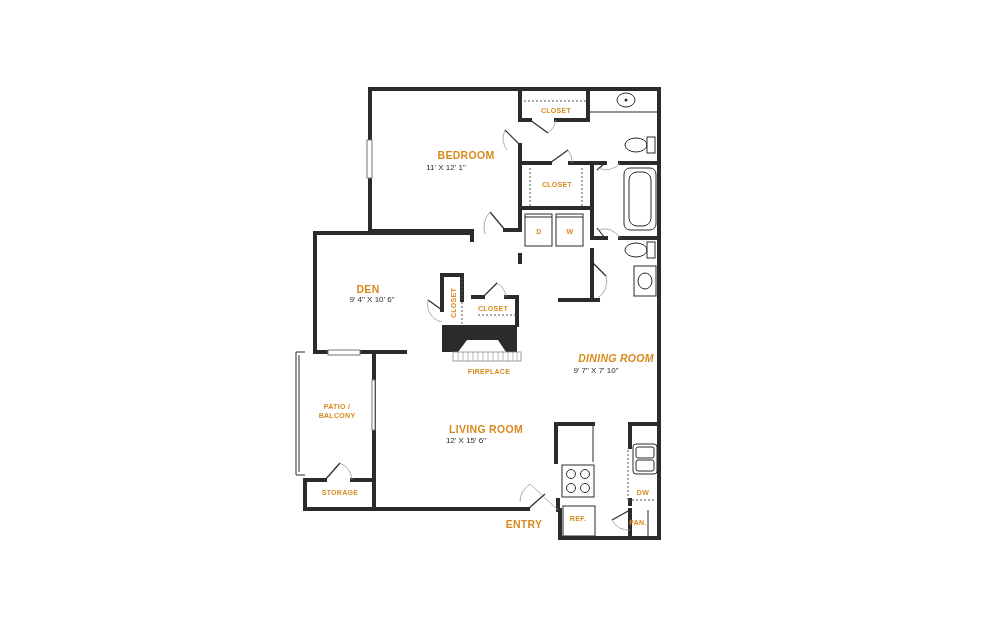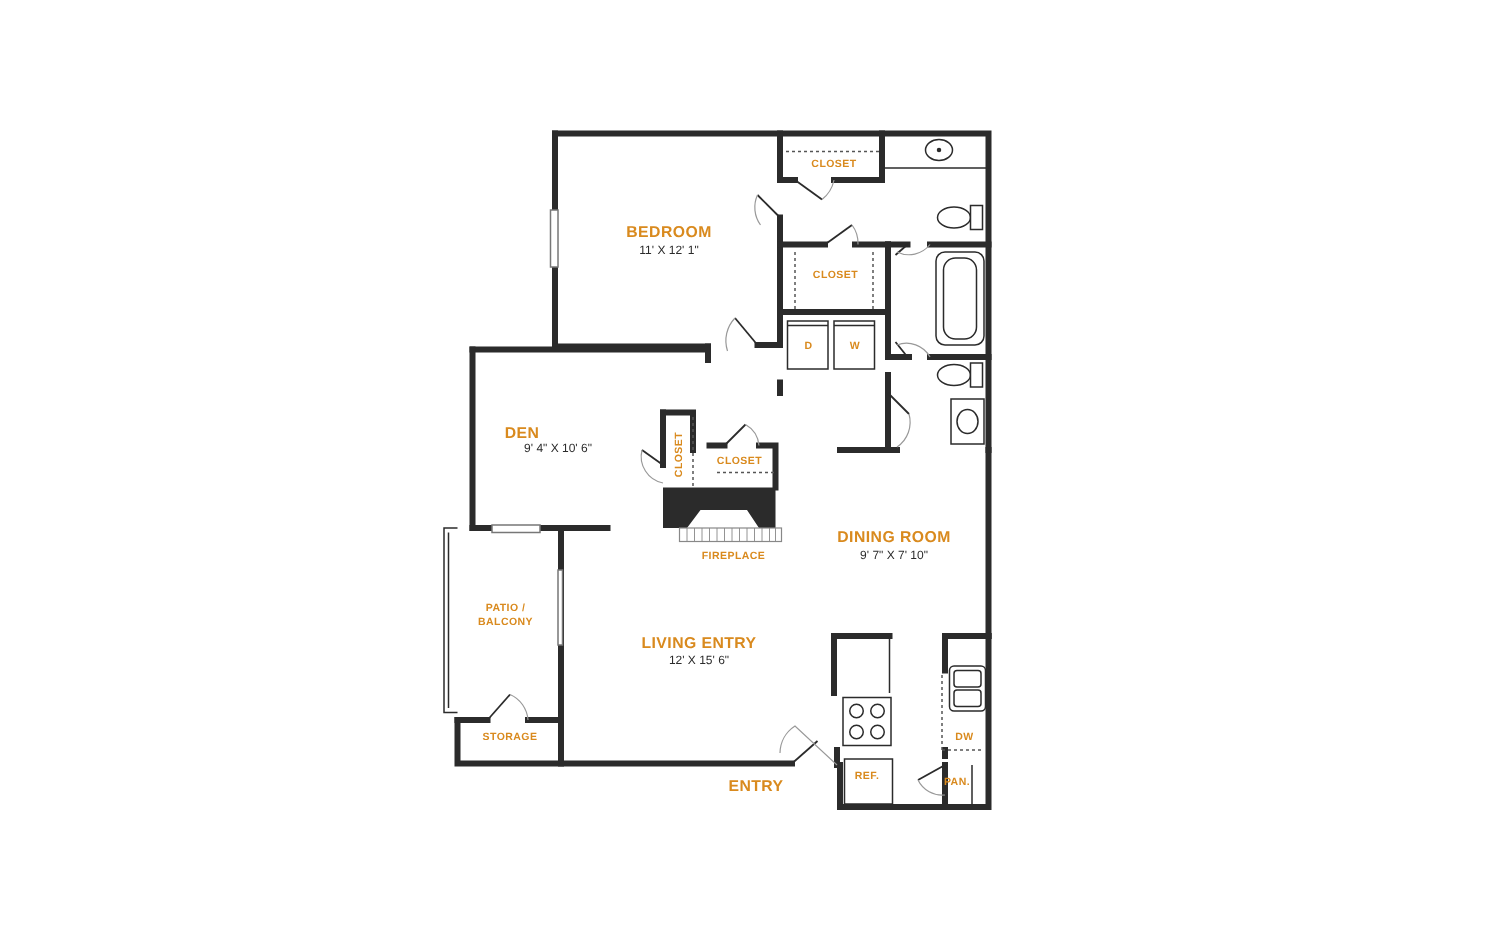--- a/index.html
+++ b/index.html
@@ -7,21 +7,21 @@
   #plan { position: absolute; left: 0; top: 0; }
   .wall { stroke: #2b2b2b; stroke-width: 4; fill: none; stroke-linecap: square; }
   .thin { stroke: #2b2b2b; stroke-width: 1; fill: none; }
   .fix { stroke: #2b2b2b; stroke-width: 1; fill: #ffffff; }
   .dash { stroke: #555; stroke-width: 1; stroke-dasharray: 2 2; fill: none; }
   .door { stroke: #2b2b2b; stroke-width: 1.2; fill: none; }
   .arc { stroke: #999; stroke-width: 0.8; fill: none; }
   .win { stroke: #777; stroke-width: 1; fill: #ffffff; }
   .solid { fill: #2b2b2b; stroke: none; }
   .lbl { position: absolute; color: #d98a1e; font-weight: bold; text-align: center; white-space: nowrap; transform: translate(-50%, -50%); letter-spacing: 0.3px; }
-  .lbl.big { font-size: 10.5px; }
+  .lbl.big { font-size: 10.5px; margin-left: 20px; }
   .lbl.sm { font-size: 7px; }
   .dim { position: absolute; color: #2b2b2b; font-size: 8px; text-align: center; white-space: nowrap; transform: translate(-50%, -50%); }
   .vert { transform: translate(-50%, -50%) rotate(-90deg); }
 </style>
 </head>
 <body>
 
 <svg id="plan" width="998" height="626" viewBox="0 0 998 626">
 
   <g>
@@ -165,26 +165,26 @@
 <div class="lbl sm" style="left:539px; top:231px;">D</div>
 <div class="lbl sm" style="left:570px; top:231px;">W</div>
 
 <div class="lbl big" style="left:348px; top:289px;">DEN</div>
 <div class="dim" style="left:372px; top:299px;">9' 4" X 10' 6"</div>
 
 <div class="lbl sm vert" style="left:453px; top:303px;">CLOSET</div>
 <div class="lbl sm" style="left:493px; top:308px;">CLOSET</div>
 <div class="lbl sm" style="left:489px; top:371px;">FIREPLACE</div>
 
-<div class="lbl big" style="left:596px; top:358px;">DINING ROOM</div>
+<div class="lbl big" style="left:596px; top:358px;font-style:italic;">DINING ROOM</div>
 <div class="dim" style="left:596px; top:370px;">9' 7" X 7' 10"</div>
 
 <div class="lbl sm" style="left:337px; top:406px;">PATIO /</div>
 <div class="lbl sm" style="left:337px; top:415px;">BALCONY</div>
 <div class="lbl sm" style="left:340px; top:492px;">STORAGE</div>
 
-<div class="lbl big" style="left:466px; top:429px;">LIVING ENTRY</div>
+<div class="lbl big" style="left:466px; top:429px;">LIVING ROOM</div>
 <div class="dim" style="left:466px; top:440px;">12' X 15' 6"</div>
 
 <div class="lbl big" style="left:504px; top:524px;">ENTRY</div>
 <div class="lbl sm" style="left:578px; top:518px;">REF.</div>
 <div class="lbl sm" style="left:638px; top:522px;">PAN.</div>
 <div class="lbl sm" style="left:643px; top:492px;">DW</div>
 
 </body></html>

